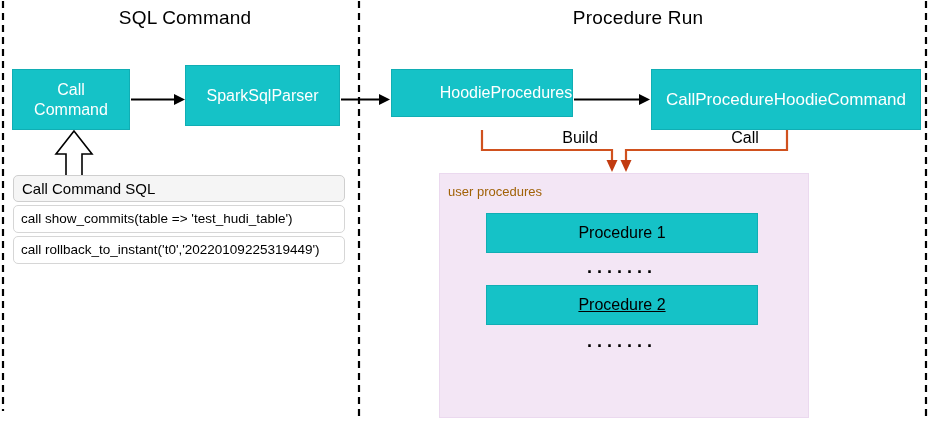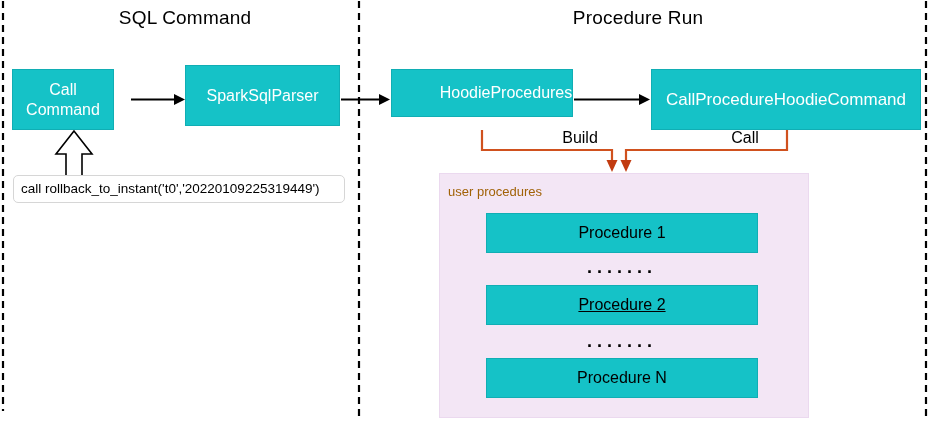--- a/index.html
+++ b/index.html
@@ -12,21 +12,21 @@
     position:absolute; top:7px; text-align:center;
     font-size:19px; color:#000; letter-spacing:0.2px;
   }
   #title-sql { left:0; width:370px; }
   #title-run { left:360px; width:556px; }
   .node {
     position:absolute; background:#15C2C7; color:#fff;
     display:flex; align-items:center; justify-content:center; text-align:center;
     font-size:16px; line-height:1.25; border:1px solid #10aeb4; box-sizing:border-box;
   }
-  #node-call-command   { left:12px;  top:69px; width:102px; height:61px; padding:0 6px; }
+  #node-call-command   { left:12px;  top:69px; width:118px; height:61px; padding:0 6px; }
   #node-spark-parser   { left:185px; top:65px; width:155px; height:61px;text-align:right; }
   #node-hoodie-proc    { left:391px; top:69px; width:182px; height:48px;padding-left:48px; }
   #node-call-proc-cmd  { left:651px; top:69px; width:270px; height:61px; font-size:17px; }
   .edge-label { position:absolute; top:129px; width:70px; text-align:center; font-size:16px; color:#000; }
   #label-build { left:545px; }
   #label-call  { left:710px; }
   
   .sql-table { position:absolute; left:13px; top:175px; width:332px; }
   .sql-header {
     background:#F5F5F5; border:1px solid #CFCFCF; border-radius:5px;
@@ -98,25 +98,26 @@
 
   <div class="node" id="node-call-command">Call Command</div>
   <div class="node" id="node-spark-parser">SparkSqlParser</div>
   <div class="node" id="node-hoodie-proc">HoodieProcedures</div>
   <div class="node" id="node-call-proc-cmd">CallProcedureHoodieCommand</div>
 
   <div class="edge-label" id="label-build">Build</div>
   <div class="edge-label" id="label-call">Call</div>
 
   <div class="sql-table">
+    <div class="sql-header">Call Command SQL</div>
+    <div class="sql-row">call show_commits(table =&gt; 'test_hudi_table')</div>
     <div class="sql-row">call rollback_to_instant('t0','20220109225319449')</div>
   </div>
 
   <div class="panel">
     <div class="panel-label">user procedures</div>
     <div class="proc" id="proc-1">Procedure 1</div>
     <div class="dots" id="dots-1">.......</div>
     <div class="proc" id="proc-2">Procedure 2</div>
     <div class="dots" id="dots-2">.......</div>
-    <div class="proc" id="proc-n">Procedure N</div>
   </div>
 
 </div>
 
 </body></html>

